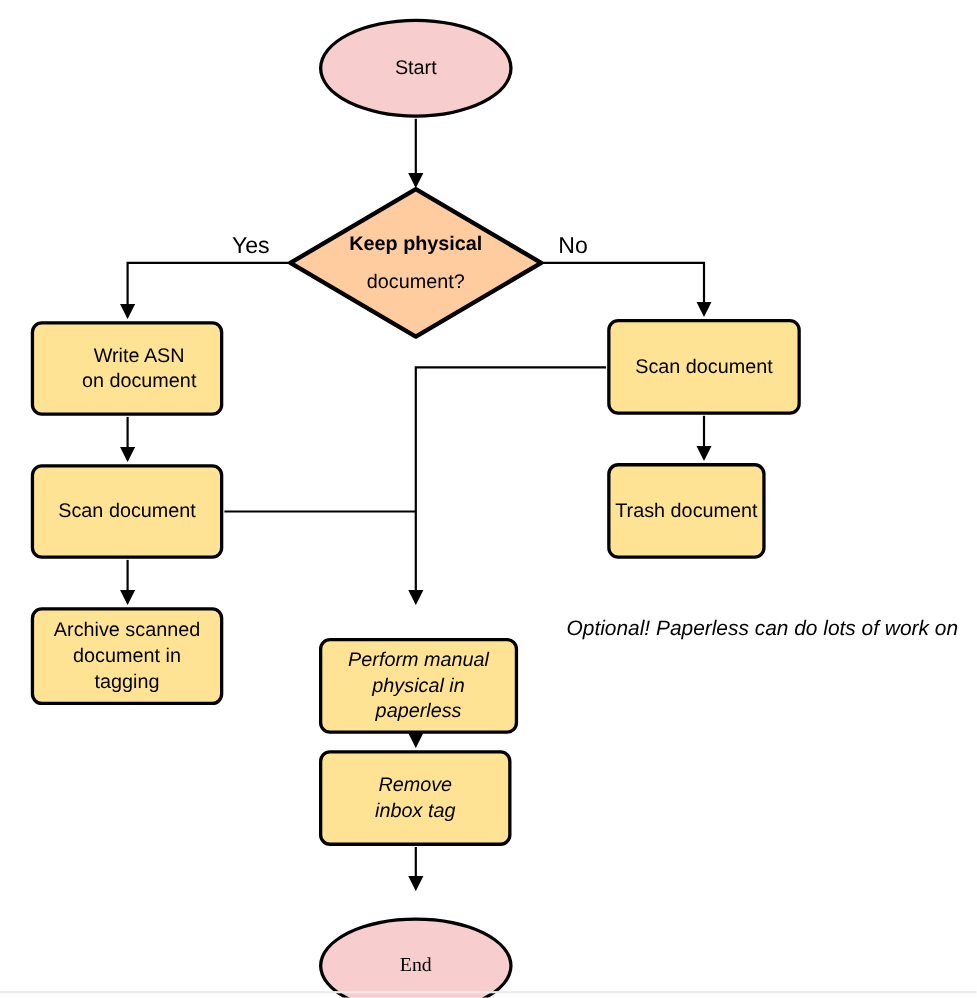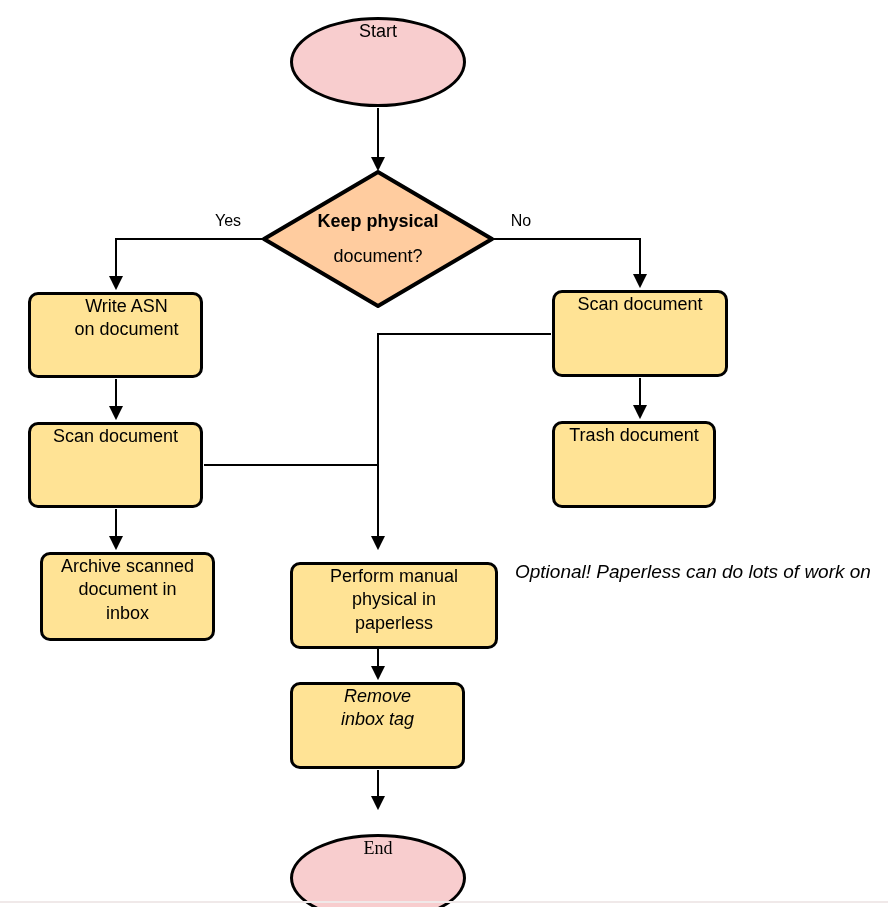--- a/index.html
+++ b/index.html
@@ -37,20 +37,21 @@
   }
   .decision-shape {
     fill: var(--decision-fill);
     stroke: var(--stroke);
     stroke-width: 4;
     stroke-linejoin: round;
   }
   .node {
     position: absolute;
     display: flex;
+    align-items: center;
     justify-content: center;
     text-align: center;
     font-size: 18px;
     line-height: 1.3;
   }
   .process {
     background: var(--process-fill);
     border: 3.5px solid var(--stroke);
     border-radius: 10px;
   }
@@ -63,21 +64,21 @@
     position: absolute;
     display: flex;
     align-items: center;
     justify-content: center;
     text-align: center;
     font-size: 18px;
     line-height: 1.3;
   }
   .edge-label {
     position: absolute;
-    font-size: 16px;
+    font-size: 21px;
     text-align: center;
   }
   .note {
     position: absolute;
     font-size: 19px;
     font-style: italic;
     line-height: 1.42;
     text-align: left;
   }
   .bottom-divider {
@@ -134,37 +135,37 @@
     <span>
         <span style="display: block;">Write ASN</span>
         <span style="display: block;">on document</span>
       </span>
   </div>
 
   <div class="node process" style="left:28px; top:422px; width:175px; height:86px;">
     <span>Scan document</span>
   </div>
 
-  <div class="node process" style="left:28px; top:552px; width:175px; height:89px;margin-left:12px;">
+  <div class="node process" style="left:28px; top:552px; width:175px; height:89px;">
     <span>
         <span style="display: block;">Archive scanned</span>
         <span style="display: block;">document in</span>
-        <span style="display: block;">inbox</span>
+        <span style="display: block;">tagging</span>
       </span>
   </div>
 
   <div class="node process" style="left:552px; top:290px; width:176px; height:87px;">
     <span>Scan document</span>
   </div>
 
-  <div class="node process" style="left:552px; top:421px; width:164px; height:87px;">
+  <div class="node process" style="left:552px; top:421px; width:144px; height:87px;">
     <span>Trash document</span>
   </div>
 
-  <div class="node process" style="left:290px; top:562px; width:208px; height:87px;">
+  <div class="node process" style="left:290px; top:580px; width:181px; height:87px;font-style:italic;">
     <span>
         <span style="display: block;">Perform manual</span>
         <span style="display: block;">physical in</span>
         <span style="display: block;">paperless</span>
       </span>
   </div>
 
   <div class="note" style="left:483px; top:559px; width:400px;margin-left:32px;">
     <span><span style="display: block;">Optional! Paperless can do lots of work on</span></span>
   </div>

